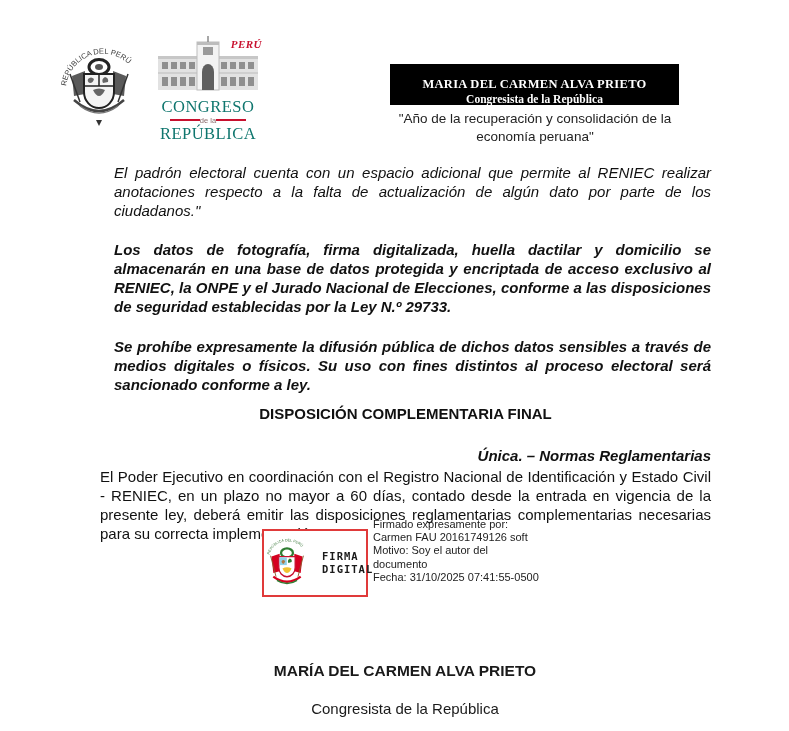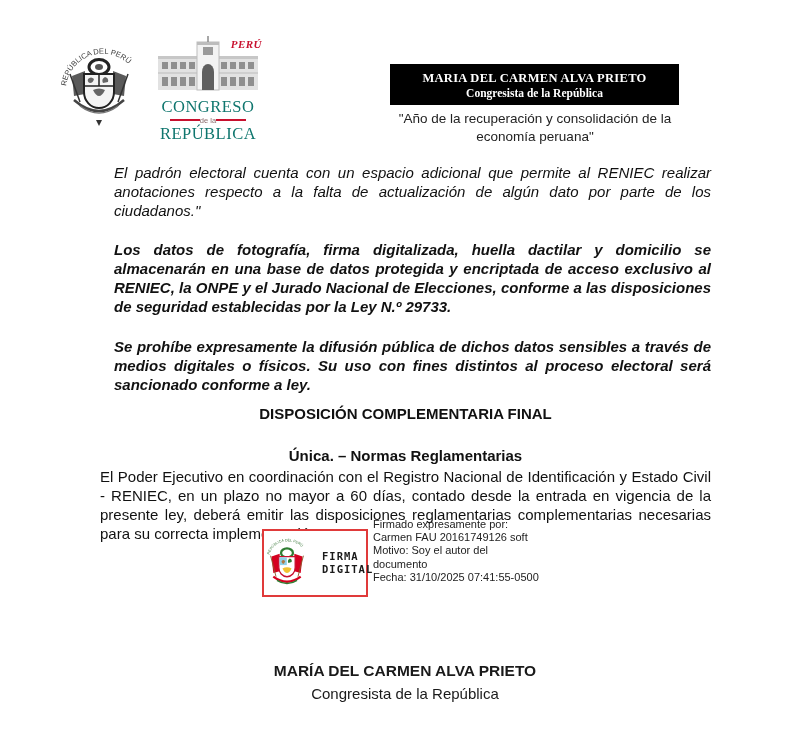--- a/index.html
+++ b/index.html
@@ -19,56 +19,56 @@
   .congress .t1,.congress .t2{
     font-family:"Liberation Serif",serif;font-size:16.5px;color:#0f766e;letter-spacing:.5px;line-height:17px;
   }
   .congress .dela{display:flex;align-items:center;justify-content:center;height:8px;margin:1px 0;}
   .congress .dela .rule{display:inline-block;width:30px;height:2px;background:#c8102e;}
   .congress .dela .txt{font-size:7.5px;color:#8a6a6a;}
   
   .name-box{
     position:absolute;left:390px;top:64px;width:289px;height:41px;background:#000;color:#fff;
     font-family:"Liberation Serif",serif;text-align:center;
-    display:flex;flex-direction:column;justify-content:center;gap:1px;
+    display:flex;flex-direction:column;justify-content:flex-end;gap:1px;
   }
   .name-box .l1{font-size:12.5px;font-weight:bold;letter-spacing:.3px;}
   .name-box .l2{font-size:11.5px;font-weight:bold;}
   .year-quote{
     position:absolute;left:382px;top:110px;width:306px;text-align:center;
     font-size:13.5px;line-height:18px;color:#222;
   }
   
   .body-col{
     position:absolute;left:100px;top:163px;width:611px;
     font-size:15px;line-height:19px;text-align:justify;color:#111;
   }
   .body-col p{margin:0;}
   .p-quote{font-style:italic;margin:0 0 20px 14px !important;}
   .p-bold1{font-weight:bold;font-style:italic;margin:0 0 21px 14px !important;}
   .p-bold2{font-weight:bold;font-style:italic;margin:0 0 10px 14px !important;}
   .h-final{font-weight:bold;text-align:center;margin:0 0 23px 0 !important;}
-  .sub-final{font-weight:bold;text-align:center;margin:0 0 2px 0 !important;}
+  .sub-final{font-weight:bold;text-align:right;margin:0 0 2px 0 !important;font-style:italic;}
   
   .stamp{
     position:absolute;left:262px;top:529px;width:102px;height:64px;
     border:2px solid #e03a3a;background:#fff;display:flex;align-items:center;
   }
   .stamp .arms{margin-left:2px;flex:0 0 auto;}
   .stamp .label{
     font-family:"DejaVu Sans Mono",monospace;font-weight:bold;font-size:10.5px;line-height:13px;
     letter-spacing:1px;color:#1a1a1a;margin-left:14px;
   }
   .sig-text{
     position:absolute;left:373px;top:518px;width:215px;
     font-size:11px;line-height:13.2px;color:#222;text-align:left;
   }
   
   .footer{position:absolute;left:100px;top:662px;width:610px;text-align:center;}
-  .footer .fname{font-weight:bold;font-size:15.5px;margin-bottom:5px;}
+  .footer .fname{font-weight:bold;font-size:15.5px;margin-bottom:20px;}
   .footer .frole{font-size:15px;}
 </style>
 </head>
 <body>
 
 <div class="page">
 
   <div class="seal">
     <svg width="80" height="92" viewBox="0 0 80 92">
       <defs>

